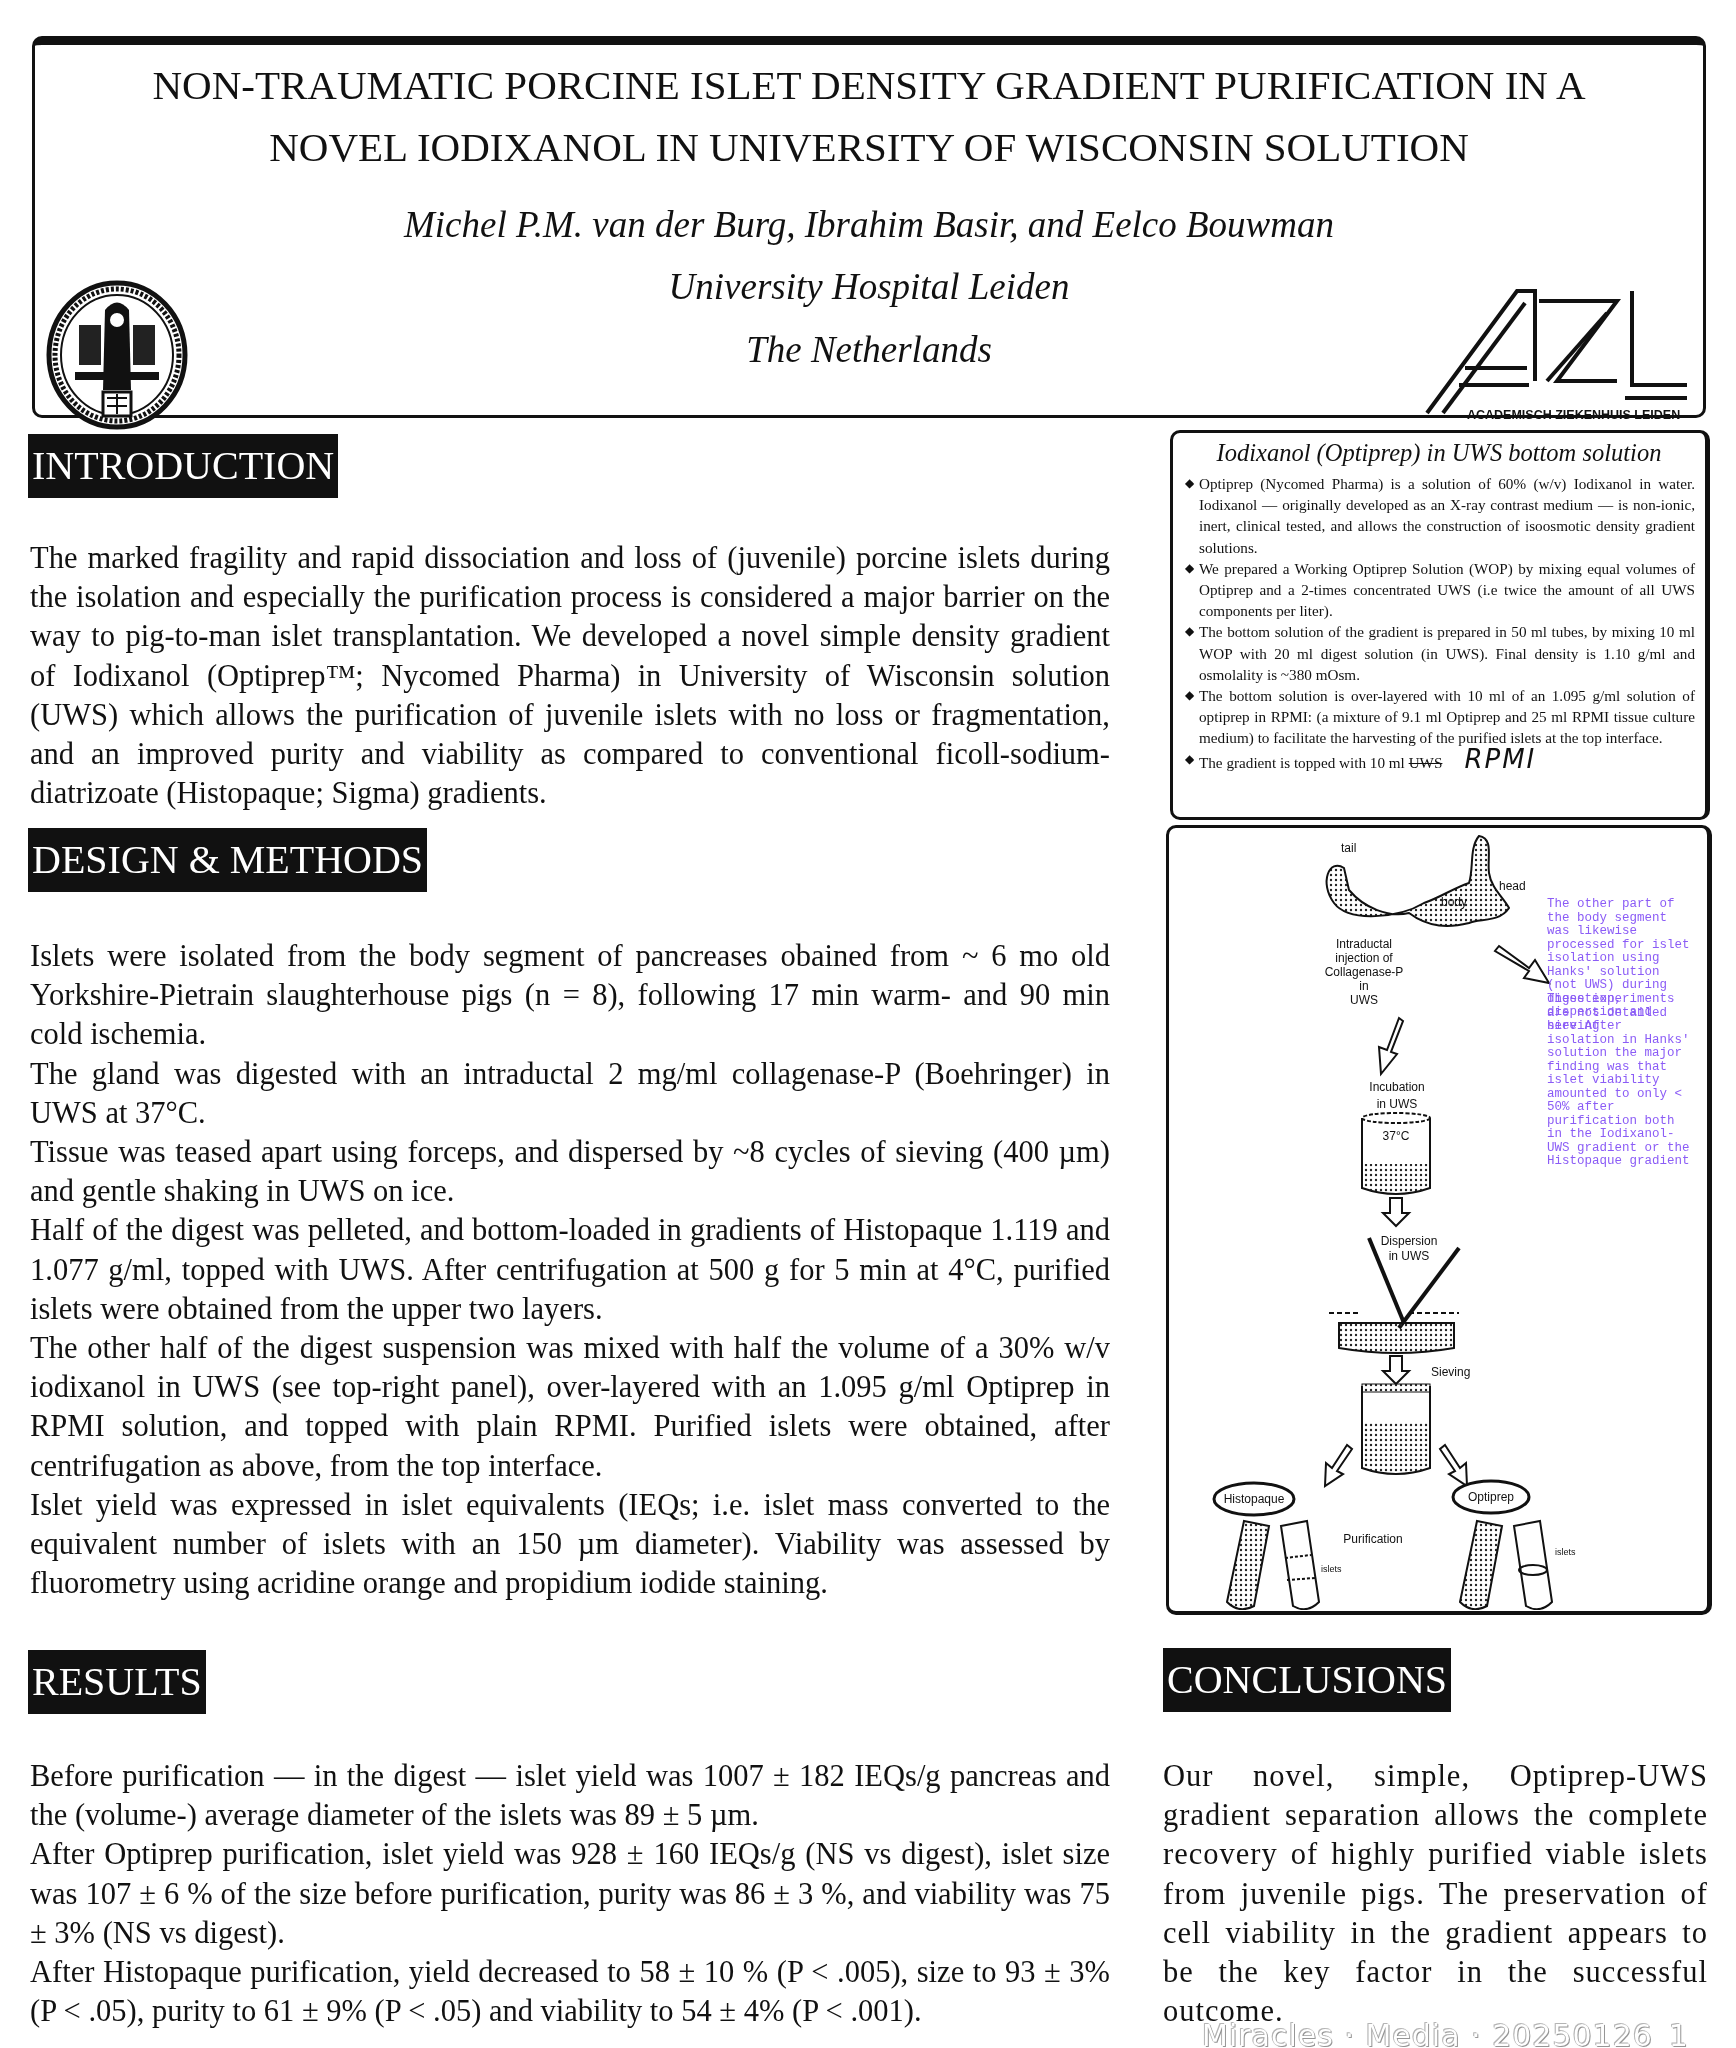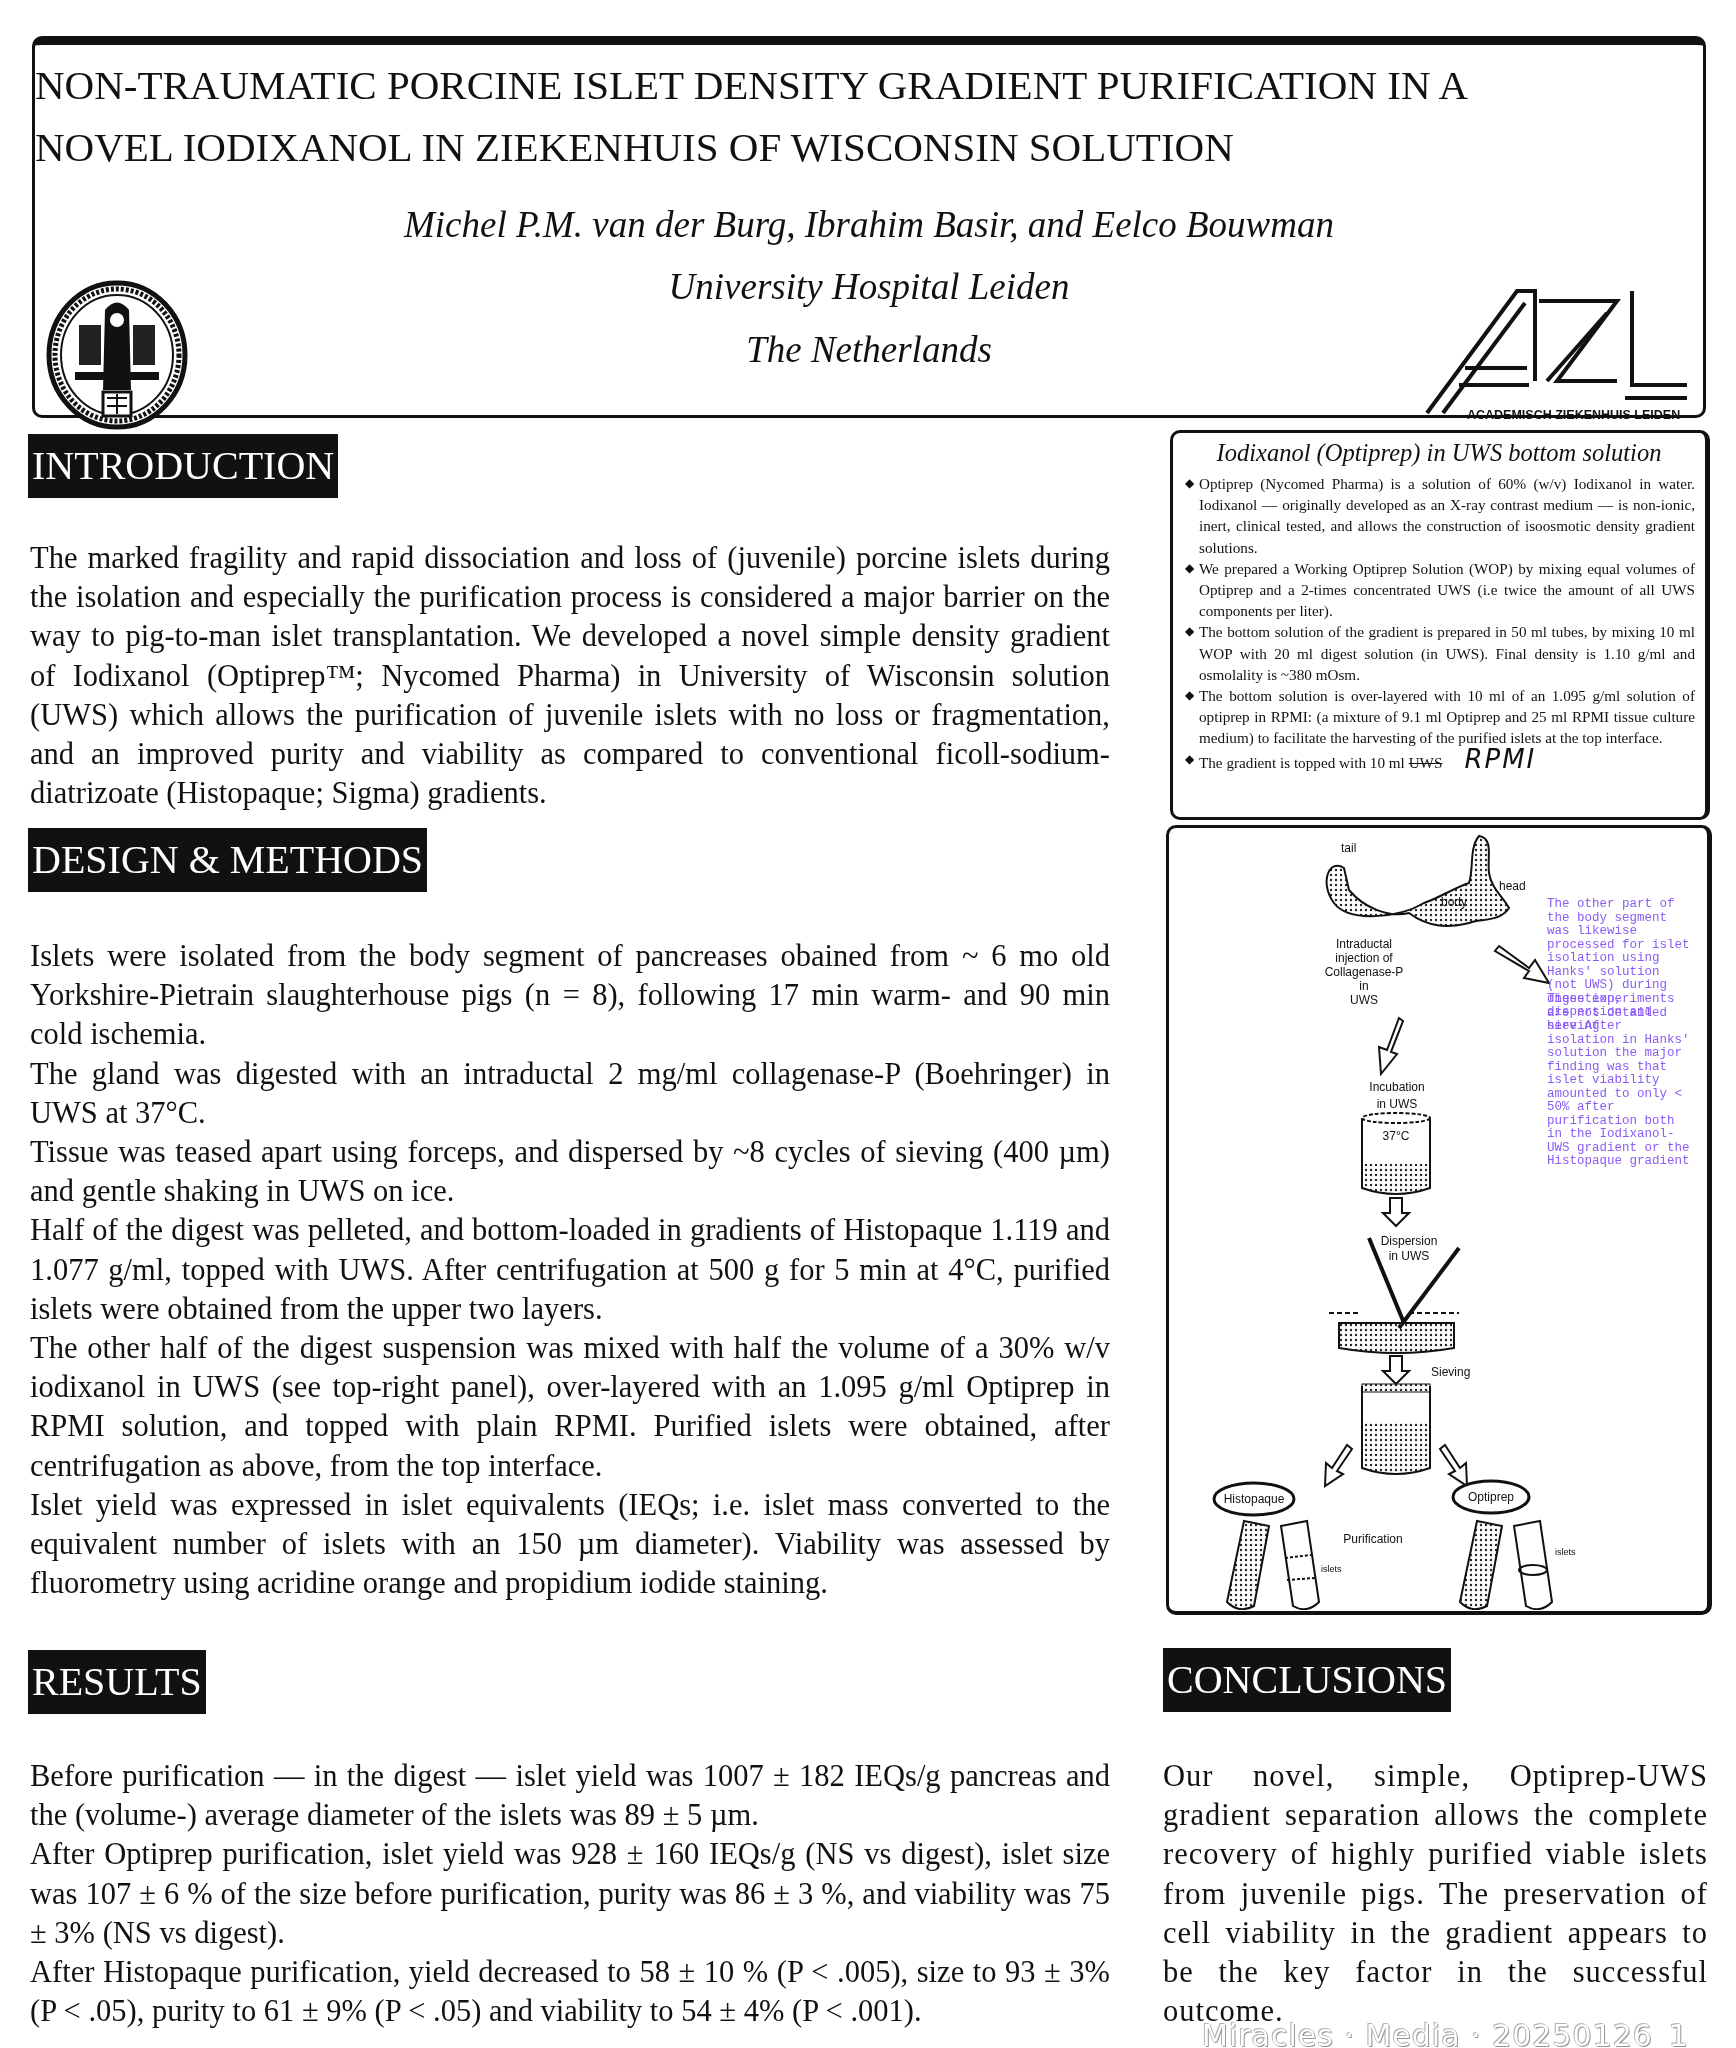--- a/index.html
+++ b/index.html
@@ -7,21 +7,21 @@
     width: 1736px; height: 2048px; position: relative; overflow: hidden;
     font-family: "Liberation Serif", "DejaVu Serif", serif; color: #111;
   }
   
   .header {
     position: absolute; left: 32px; top: 36px; width: 1674px; height: 382px;
     border: 3px solid #111; border-top-width: 9px; border-radius: 10px;
     box-sizing: border-box;
   }
   .title-line {
-    position: absolute; left: 0; width: 100%; text-align: left;
+    position: absolute; left: 0; width: 100%; text-align: center;
     font-size: 41px; letter-spacing: 0px; white-space: nowrap;
   }
   .t1 { top: 16px; } .t2 { top: 78px; }
   .authors {
     position: absolute; left: 0; width: 100%; text-align: center; top: 158px;
     font-size: 37px; font-style: italic;
   }
   .affil { position: absolute; left: 0; width: 100%; text-align: center; font-size: 37px; font-style: italic; }
   .a1 { top: 220px; } .a2 { top: 283px; }
   .seal { position: absolute; left: 10px; top: 235px; width: 145px; height: 150px; }
@@ -63,21 +63,21 @@
     font-size: 30px; color: #fff; letter-spacing: 1px;
     text-shadow: 0 0 1px #777, 1px 1px 0 #999, -1px -1px 0 #bbb;
     white-space: nowrap;
   }
 </style>
 </head>
 <body>
 
 <div class="header">
   <div class="title-line t1">NON-TRAUMATIC PORCINE ISLET DENSITY GRADIENT PURIFICATION IN A</div>
-  <div class="title-line t2">NOVEL IODIXANOL IN ZIEKENHUIS OF WISCONSIN SOLUTION</div>
+  <div class="title-line t2">NOVEL IODIXANOL IN UNIVERSITY OF WISCONSIN SOLUTION</div>
   <div class="authors">Michel P.M. van der Burg, Ibrahim Basir, and Eelco Bouwman</div>
   <div class="affil a1">University Hospital Leiden</div>
   <div class="affil a2">The Netherlands</div>
 
   <svg class="seal" viewBox="0 0 145 150">
     <ellipse cx="72" cy="75" rx="68" ry="72" fill="#fff" stroke="#111" stroke-width="5"></ellipse>
     <ellipse cx="72" cy="75" rx="56" ry="60" fill="none" stroke="#111" stroke-width="2"></ellipse>
     <ellipse cx="72" cy="75" rx="62" ry="66" fill="none" stroke="#111" stroke-width="5" stroke-dasharray="3 2"></ellipse>
     <rect x="34" y="45" width="22" height="40" fill="#222"></rect>
     <rect x="88" y="45" width="22" height="40" fill="#222"></rect>

